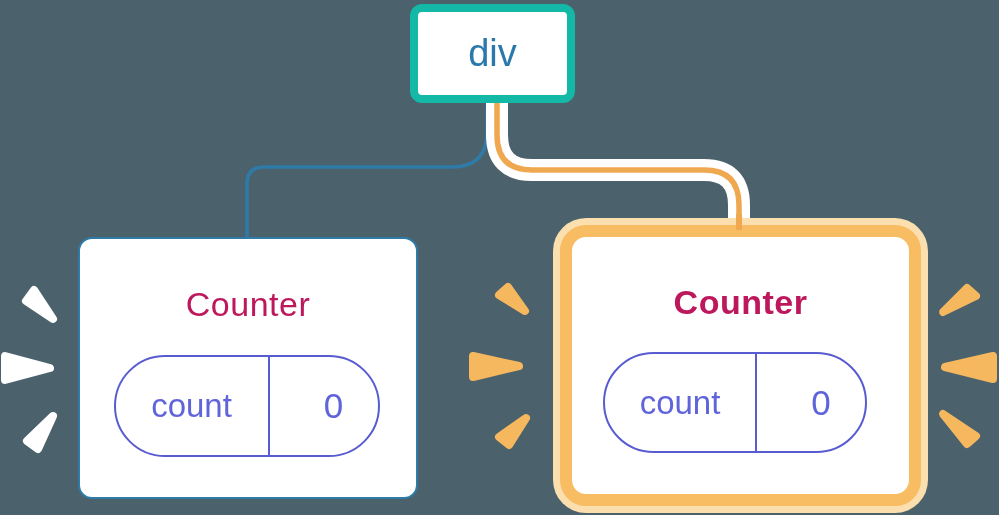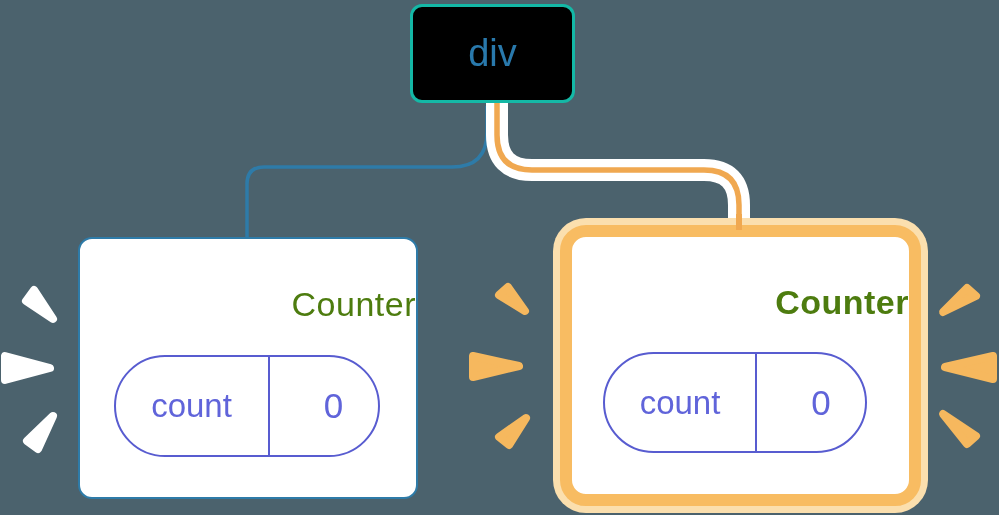--- a/index.html
+++ b/index.html
@@ -7,41 +7,41 @@
     width:999px;height:515px;
     background:#4b626d;
     font-family:"Liberation Sans", sans-serif;
     position:relative;overflow:hidden;
   }
   .canvas{position:absolute;inset:0;width:999px;height:515px;}
   svg.layer{position:absolute;left:0;top:0;z-index:1;}
 
   .node{
     position:absolute;left:410px;top:4px;width:165px;height:99px;
-    background:#000000;border:3px solid #14b8a6;border-radius:12px;
+    background:#ffffff;border:8px solid #14b8a6;border-radius:12px;
     box-sizing:border-box;z-index:2;
     display:flex;align-items:center;justify-content:center;
     font-size:38px;color:#2979ac;font-weight:400;
   }
 
   .card{
     position:absolute;box-sizing:border-box;background:#ffffff;z-index:2;
   }
   .card-left{
     left:78px;top:237px;width:340px;height:262px;
     border:2.5px solid #2e7ba8;border-radius:14px;
   }
   .card-right{
     left:560px;top:225px;width:361px;height:281px;
     border:12px solid #f8bc62;border-radius:26px;
     box-shadow:0 0 0 7px #fbdfae;
   }
   .card-title{
-    position:absolute;left:0;right:0;top:46px;text-align:right;
-    font-size:34px;color:#4d7c0f;font-weight:400;letter-spacing:0.5px;
+    position:absolute;left:0;right:0;top:46px;text-align:center;
+    font-size:34px;color:#be185d;font-weight:400;letter-spacing:0.5px;
   }
   .card-right .card-title{font-weight:700;}
 
   .pill{
     position:absolute;box-sizing:border-box;
     border:2.5px solid #585cd0;border-radius:51px;
     display:flex;overflow:hidden;background:#ffffff;gap:20px;
   }
   .card-left .pill{left:33.5px;top:115.5px;width:266px;height:102px;}
   .card-right .pill{left:31px;top:115px;width:264px;height:101px;}

